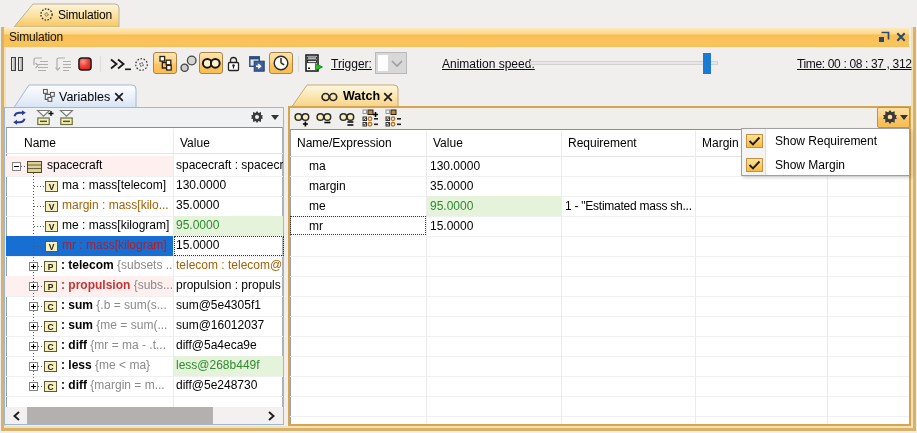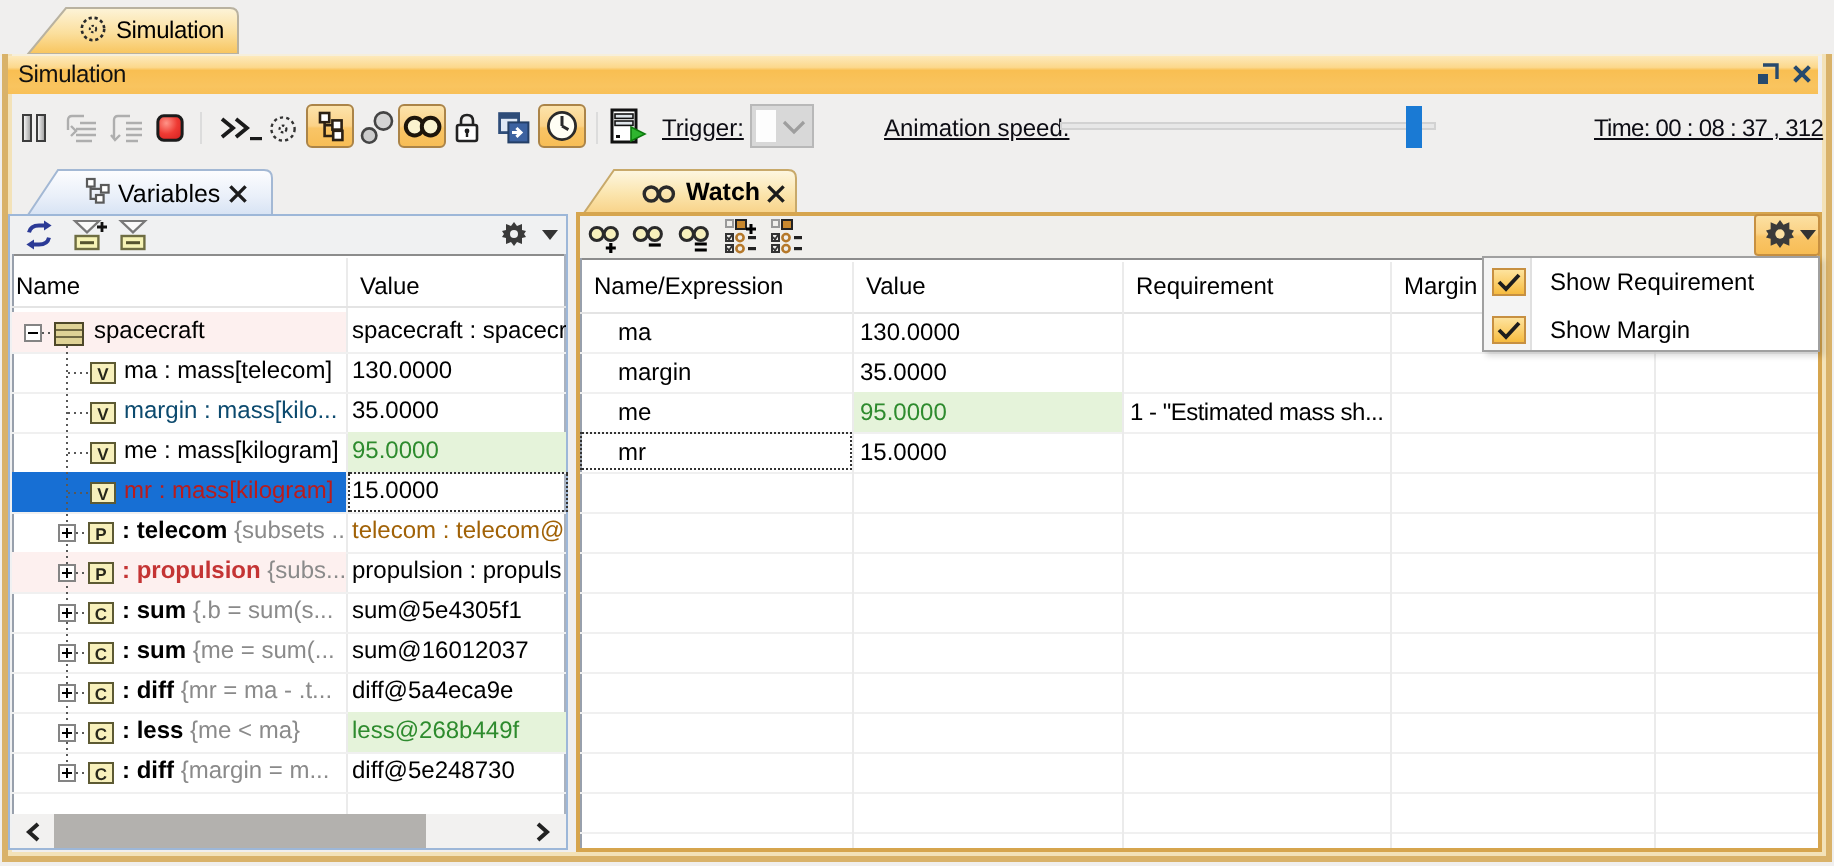--- a/index.html
+++ b/index.html
@@ -202,21 +202,21 @@
 <svg class="abs" style="left:271px;top:115px" width="8" height="5" viewBox="0 0 8 5">
   <path d="M0 0 L8 0 L4 5 Z" fill="#333"></path>
 </svg>
 
 <div class="abs" style="left:6px;top:128px;width:277px;height:279px;background:#fff"></div>
 <div class="abs" style="left:6px;top:127px;width:277px;height:1px;background:#8c8c8c"></div>
 <div class="abs" style="left:6px;top:127px;width:1px;height:297px;background:#98a0ac"></div>
 <div class="abs" style="left:282px;top:127px;width:1px;height:297px;background:#aab2be"></div>
 <div class="abs" style="left:173px;top:129px;width:1px;height:278px;background:#ebebeb"></div>
 <div class="abs" style="left:6px;top:153px;width:277px;height:1px;background:#e4e4e4"></div>
-<div class="cell" style="left:8px;top:136px;width:100px">Name</div>
+<div class="cell" style="left:24px;top:136px;width:100px">Name</div>
 <div class="cell" style="left:180px;top:136px;width:80px">Value</div>
 <div class="abs" style="left:6px;top:176.0px;width:277px;height:1px;background:#f0f0f0"></div>
 <div class="abs" style="left:6px;top:196.0px;width:277px;height:1px;background:#f0f0f0"></div>
 <div class="abs" style="left:6px;top:216.0px;width:277px;height:1px;background:#f0f0f0"></div>
 <div class="abs" style="left:6px;top:236.0px;width:277px;height:1px;background:#f0f0f0"></div>
 <div class="abs" style="left:6px;top:256.0px;width:277px;height:1px;background:#f0f0f0"></div>
 <div class="abs" style="left:6px;top:276.0px;width:277px;height:1px;background:#f0f0f0"></div>
 <div class="abs" style="left:6px;top:296.0px;width:277px;height:1px;background:#f0f0f0"></div>
 <div class="abs" style="left:6px;top:316.0px;width:277px;height:1px;background:#f0f0f0"></div>
 <div class="abs" style="left:6px;top:336.0px;width:277px;height:1px;background:#f0f0f0"></div>
@@ -246,21 +246,21 @@
 <rect x="0.5" y="0.5" width="12" height="10" fill="#f7f0bc" stroke="#5d5a33" stroke-width="1"></rect>
 <text x="6.5" y="8.8" font-size="8.5" font-weight="bold" fill="#26261a" text-anchor="middle" font-family="Liberation Sans">V</text>
 </svg>
 <div class="cell" style="left:62px;top:178.0px;width:110px;color:#000">ma : mass[telecom]</div>
 <div class="cell" style="left:176px;top:178.0px;width:107px;color:#000">130.0000</div>
 <div class="abs" style="left:34px;top:206.0px;width:10px;height:1px;background-image:repeating-linear-gradient(90deg,#585858 0,#585858 1px,transparent 1px,transparent 3px)"></div>
 <svg class="abs" style="left:45px;top:200.5px" width="13" height="11" viewBox="0 0 13 11">
 <rect x="0.5" y="0.5" width="12" height="10" fill="#f7f0bc" stroke="#5d5a33" stroke-width="1"></rect>
 <text x="6.5" y="8.8" font-size="8.5" font-weight="bold" fill="#26261a" text-anchor="middle" font-family="Liberation Sans">V</text>
 </svg>
-<div class="cell" style="left:62px;top:198.0px;width:122px;color:#0c4a6e">margin : mass[kilo...</div>
+<div class="cell" style="left:62px;top:198.0px;width:122px;color:#a16207">margin : mass[kilo...</div>
 <div class="cell" style="left:176px;top:198.0px;width:107px;color:#000">35.0000</div>
 <div class="abs" style="left:34px;top:226.0px;width:10px;height:1px;background-image:repeating-linear-gradient(90deg,#585858 0,#585858 1px,transparent 1px,transparent 3px)"></div>
 <svg class="abs" style="left:45px;top:220.5px" width="13" height="11" viewBox="0 0 13 11">
 <rect x="0.5" y="0.5" width="12" height="10" fill="#f7f0bc" stroke="#5d5a33" stroke-width="1"></rect>
 <text x="6.5" y="8.8" font-size="8.5" font-weight="bold" fill="#26261a" text-anchor="middle" font-family="Liberation Sans">V</text>
 </svg>
 <div class="cell" style="left:62px;top:218.0px;width:120px;color:#000">me : mass[kilogram]</div>
 <div class="cell" style="left:176px;top:218.0px;width:107px;color:#2e8b2e">95.0000</div>
 <div class="abs" style="left:34px;top:246.0px;width:10px;height:1px;background-image:repeating-linear-gradient(90deg,#585858 0,#585858 1px,transparent 1px,transparent 3px)"></div>
 <svg class="abs" style="left:45px;top:240.5px" width="13" height="11" viewBox="0 0 13 11">

